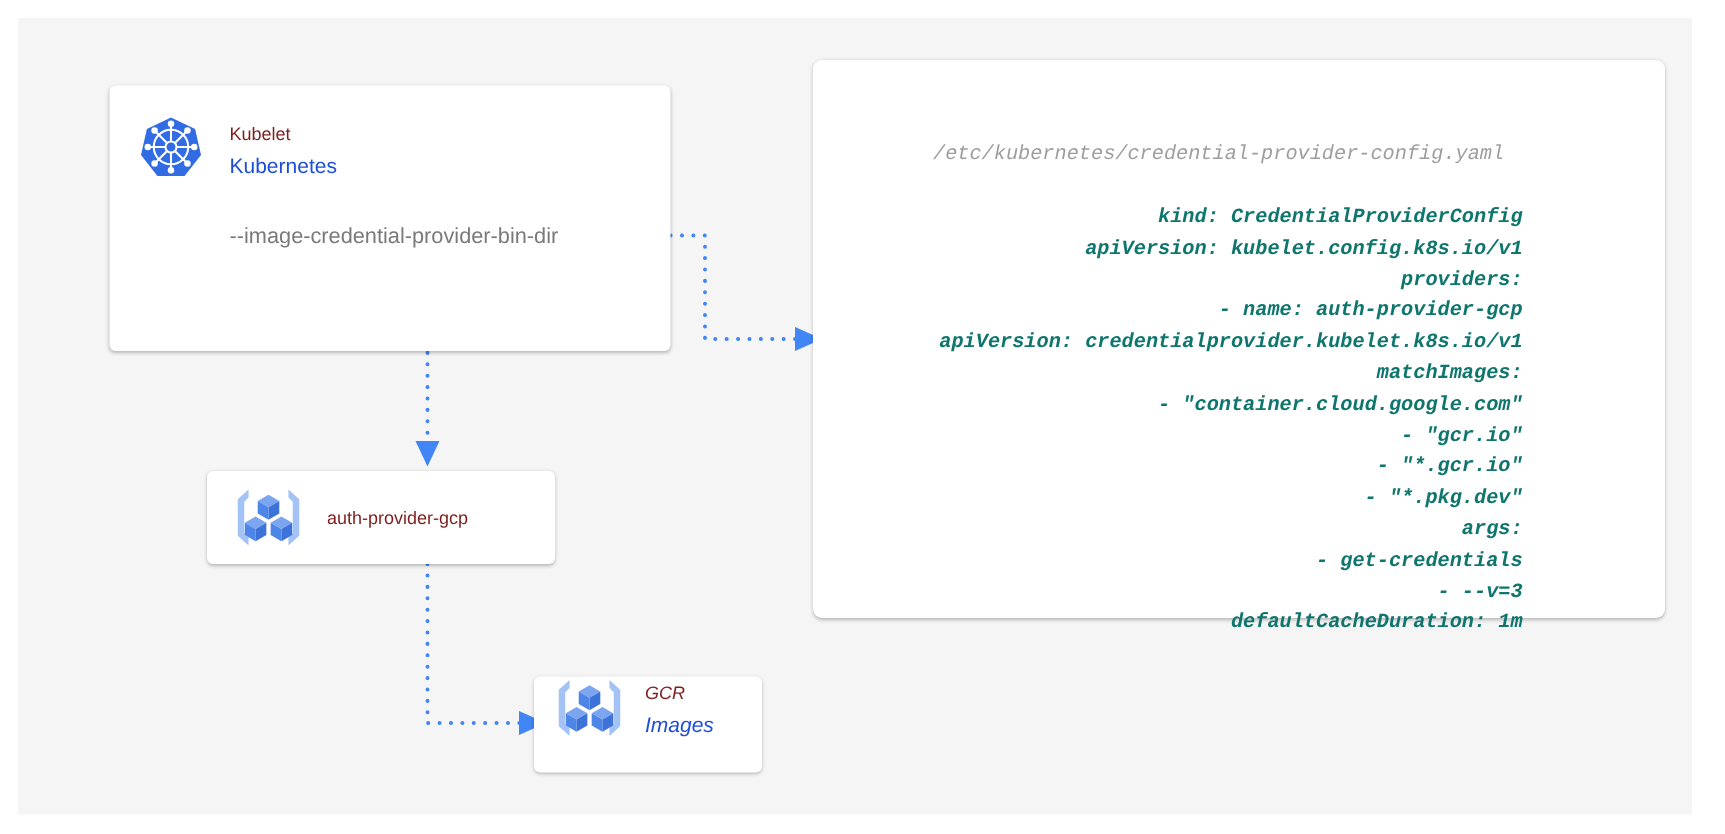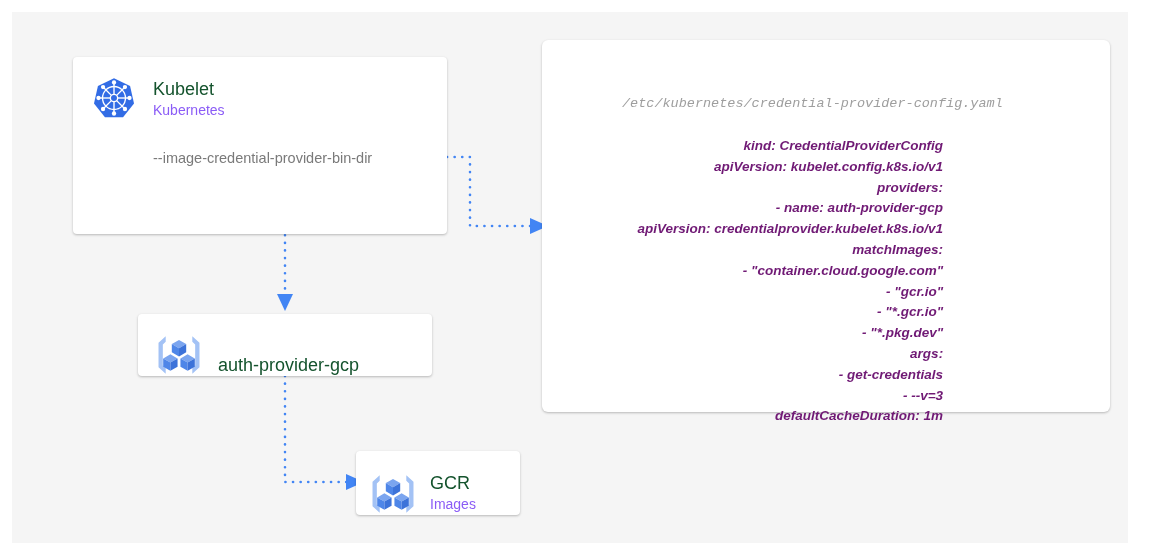--- a/index.html
+++ b/index.html
@@ -58,63 +58,64 @@
     align-items: flex-start;
   }
   .k8s-logo {
     width: 42px;
     height: 42px;
     flex: 0 0 42px;
     margin-right: 18px;
   }
   .kubelet-titles { padding-top: 1px; }
   .card-title {
-    font-size: 18px;
-    color: #14532d;
+    font-size: 12px;
+    color: #7f1d1d;
     line-height: 22px;
     white-space: nowrap;
   }
   .card-sub {
     font-size: 14px;
-    color: #8b5cf6;
+    color: #1d4ed8;
     line-height: 21px;
     white-space: nowrap;
   }
   .flags {
     position: absolute;
     left: 80px;
     top: 90px;
   }
   .flag-line {
     font-size: 14.5px;
     color: #7a7a7a;
     line-height: 23px;
     white-space: nowrap;
   }
 
   
   .provider-card {
     left: 138px;
     top: 314px;
-    width: 294px;
+    width: 232px;
     height: 62px;
     display: flex;
-    align-items: flex-end;
+    align-items: center;
   }
   .provider-card .gcp-icon { margin-left: 18px; }
   .provider-text { margin-left: 16px; }
 
   
   .gcr-card {
     left: 356px;
     top: 451px;
-    width: 164px;
+    width: 152px;
     height: 64px;
     display: flex;
-    align-items: flex-end;
+    align-items: flex-start;
+    font-style: italic;
   }
   .gcr-card .gcp-icon { margin-left: 14px; }
   .gcr-text { margin-left: 14px; }
 
   .gcp-icon { width: 46px; height: 42px; flex: 0 0 46px; }
 
   
   .yaml-panel {
     left: 542px;
     top: 40px;
@@ -129,27 +130,27 @@
     top: 56px;
     font-family: "Liberation Mono", monospace;
     font-style: italic;
     font-size: 13.5px;
     color: #9e9e9e;
     white-space: pre;
     letter-spacing: 0px;
   }
   .yaml-body {
     position: absolute;
-    left: 88px;
+    left: 68px;
     top: 96px;
-    font-family: Liberation Sans, sans-serif;
+    font-family: Liberation Mono, monospace;
     font-style: italic;
     font-weight: bold;
     font-size: 13.5px;
-    color: #701a75;
+    color: #0f766e;
     line-height: 20.8px;
     white-space: pre;
   }
   .yaml-line { white-space: pre; }
 </style>
 </head>
 <body>
 
 <div class="stage">
 

